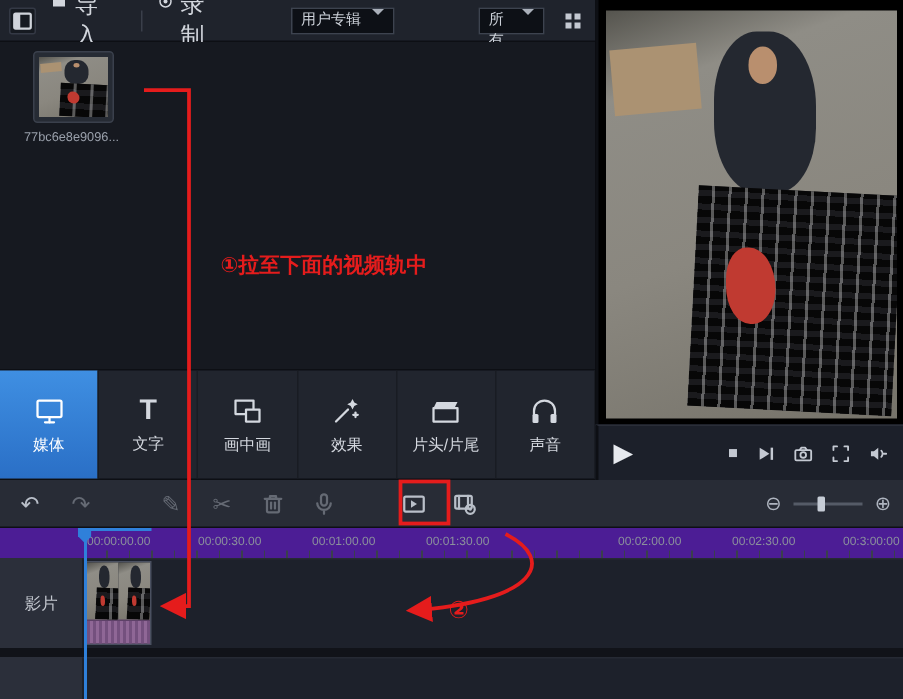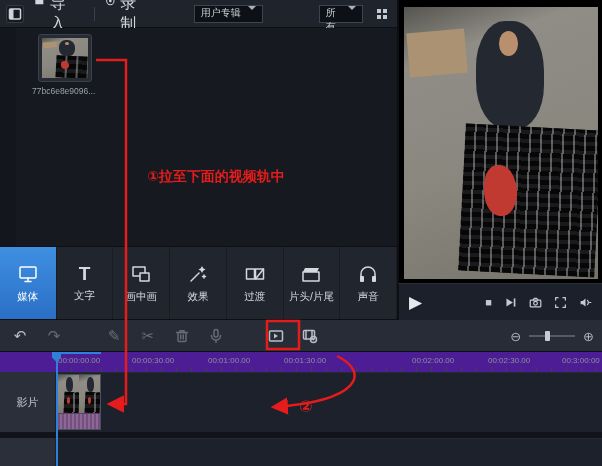--- a/index.html
+++ b/index.html
@@ -21,21 +21,21 @@
   .caret { width:0; height:0; border-left:4px solid transparent; border-right:4px solid transparent; border-top:4px solid #aab0ba; }
   .vsep { width:1px; height:14px; background:#3a3f4a; }
   .select {
     display:flex; align-items:flex-start; justify-content:space-between; gap:6px;
     background:#0d1016; border:1px solid #3d434f; height:18px; padding:0 6px;
     font-size:10px; color:#ccd1d9; cursor:pointer;
   }
   .select.album { width:102px; margin-left:42px; }
   .select.filter { width:62px;margin-left:46px; }
   
-  .media-panel { position:absolute; left:16px; top:28px; width:397px; height:218px; background:#161920; }
+  .media-panel { position:absolute; left:0; top:28px; width:397px; height:218px; background:#161920; }
   .media-card {
     position:absolute; left:22px; top:6px; width:54px; height:48px;
     background:#262b34; border:1px solid #3a404c; border-radius:3px; cursor:pointer;
   }
   .media-card .videoframe { position:absolute; left:3px; top:3px; right:3px; bottom:3px; }
   .media-filename { position:absolute; left:16px; top:58px; font-size:8.5px; color:#9aa0ab; letter-spacing:0; }
   
   .tabbar {
     position:absolute; left:0; top:246px; width:397px; height:74px;
     background:#21252e; border-top:1px solid #0d0f14; border-bottom:1px solid #0d0f14;
@@ -194,28 +194,20 @@
       <span class="tab-label">画中画</span>
     </div>
     <div class="tab">
       <svg class="tic" viewBox="0 0 22 22">
         <line x1="4" y1="18" x2="12" y2="10"></line>
         <path d="M15 3l1.2 2.3L18.5 6.5l-2.3 1.2L15 10l-1.2-2.3L11.5 6.5l2.3-1.2z" fill="currentColor" stroke="none"></path>
         <line x1="17" y1="12" x2="17" y2="15"></line>
           <line x1="15.5" y1="13.5" x2="18.5" y2="13.5"></line>
       </svg>
       <span class="tab-label">效果</span>
-    </div>
-    <div class="tab">
-      <svg class="tic" viewBox="0 0 22 22">
-        <rect x="2.5" y="6" width="8" height="10"></rect>
-        <rect x="11.5" y="6" width="8" height="10"></rect>
-        <line x1="11.5" y1="16" x2="19.5" y2="6"></line>
-      </svg>
-      <span class="tab-label">过渡</span>
     </div>
     <div class="tab">
       <svg class="tic" viewBox="0 0 22 22">
         <rect x="3" y="9" width="16" height="9"></rect>
         <path d="M3 9l2-4h14l-2 4z" fill="currentColor" stroke="none"></path>
       </svg>
       <span class="tab-label">片头/片尾</span>
     </div>
     <div class="tab">
       <svg class="tic" viewBox="0 0 22 22">

